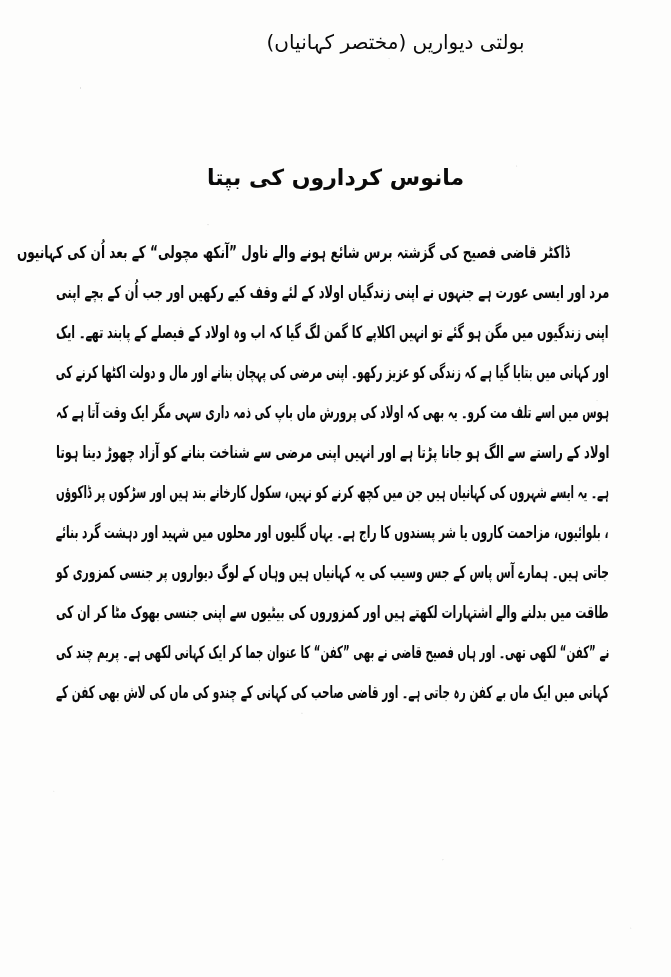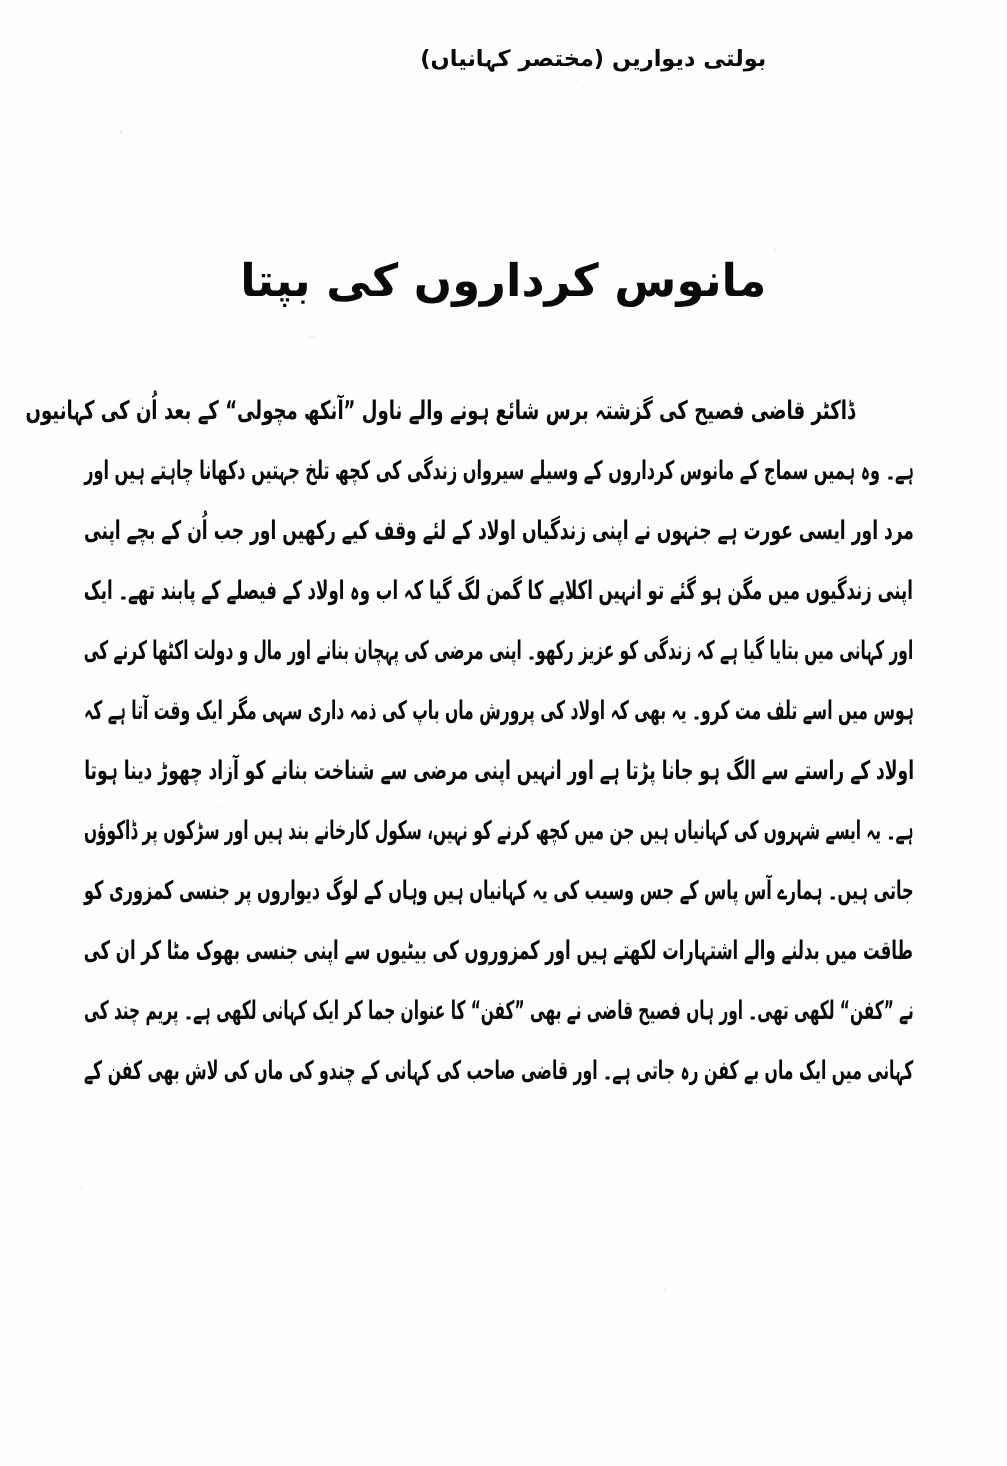--- a/index.html
+++ b/index.html
@@ -43,58 +43,58 @@
   }
 
   
   .running-header {
     position: absolute;
     top: 30px;
     left: 0;
     right: 0;
     text-align: center;
     padding-left: 120px;       
-    font-size: 15px;
-    font-weight: 700;
+    font-size: 20px;
+    font-weight: 400;
     letter-spacing: .2px;
     line-height: 1.2;
     white-space: nowrap;
   }
 
   
   .title-block {
     position: absolute;
     top: 148px;
     left: 0;
     right: 0;
     text-align: center;
   }
 
   .article-title {
     display: inline-block;
-    font-size: 30px;
+    font-size: 22px;
     font-weight: 700;
     line-height: 1.35;
     letter-spacing: .5px;
   }
 
   
   .body-block {
     position: absolute;
     top: 243px;
     right: 62px;
     left: 56px;
   }
 
   .body-line {
     font-size: 17.2px;
     line-height: 1.05;
     height: 40px;
     display: flex;
-    align-items: flex-end;
+    align-items: flex-start;
     justify-content: space-between;
     white-space: nowrap;
     overflow: visible;
     letter-spacing: 0;
     font-weight: 600;
   }
 
   
   .body-line > span {
     display: inline-block;
@@ -125,41 +125,41 @@
 
   <div class="title-block">
     <h1 class="article-title">مانوس کرداروں کی بپتا</h1>
   </div>
 
   <div class="body-block">
     <div class="body-line indent-first">
         <span style="white-space: nowrap; text-align-last: auto; display: inline-block; width: auto; transform: scaleX(0.7027);">ڈاکٹر قاضی فصیح کی گزشتہ برس شائع ہونے والے ناول ”آنکھ مچولی“ کے بعد اُن کی کہانیوں</span>
       </div>
     <div class="body-line">
-        <span style="white-space: nowrap; text-align-last: auto; display: inline-block; width: auto; transform: scaleX(0.6234);">ہے۔ وہ ہمیں سماج کے مانوس کرداروں کے وسیلے سیرواں زندگی کی کچھ تلخ جہتیں دکھانا چاہتے ہیں اور</span>
-      </div>
-    <div class="body-line">
         <span style="white-space: nowrap; text-align-last: auto; display: inline-block; width: auto; transform: scaleX(0.6631);">مرد اور ایسی عورت ہے جنہوں نے اپنی زندگیاں اولاد کے لئے وقف کیے رکھیں اور جب اُن کے بچے اپنی</span>
       </div>
     <div class="body-line">
         <span style="white-space: nowrap; text-align-last: auto; display: inline-block; width: auto; transform: scaleX(0.6415);">اپنی زندگیوں میں مگن ہو گئے تو انہیں اکلاپے کا گمن لگ گیا کہ اب وہ اولاد کے فیصلے کے پابند تھے۔ ایک</span>
       </div>
     <div class="body-line">
         <span style="white-space: nowrap; text-align-last: auto; display: inline-block; width: auto; transform: scaleX(0.5953);">اور کہانی میں بتایا گیا ہے کہ زندگی کو عزیز رکھو۔ اپنی مرضی کی پہچان بنانے اور مال و دولت اکٹھا کرنے کی</span>
       </div>
     <div class="body-line">
         <span style="white-space: nowrap; text-align-last: auto; display: inline-block; width: auto; transform: scaleX(0.6044);">ہوس میں اسے تلف مت کرو۔ یہ بھی کہ اولاد کی پرورش ماں باپ کی ذمہ داری سہی مگر ایک وقت آتا ہے کہ</span>
       </div>
     <div class="body-line">
         <span style="white-space: nowrap; text-align-last: auto; display: inline-block; width: auto; transform: scaleX(0.6639);">اولاد کے راستے سے الگ ہو جانا پڑتا ہے اور انہیں اپنی مرضی سے شناخت بنانے کو آزاد چھوڑ دینا ہوتا</span>
       </div>
     <div class="body-line">
         <span style="white-space: nowrap; text-align-last: auto; display: inline-block; width: auto; transform: scaleX(0.5953);">ہے۔ یہ ایسے شہروں کی کہانیاں ہیں جن میں کچھ کرنے کو نہیں، سکول کارخانے بند ہیں اور سڑکوں پر ڈاکوؤں</span>
       </div>
     <div class="body-line">
+        <span style="white-space: nowrap; text-align-last: auto; display: inline-block; width: auto; transform: scaleX(0.62);">، بلوائیوں، مزاحمت کاروں یا شر پسندوں کا راج ہے۔ یہاں گلیوں اور محلوں میں شہید اور دہشت گرد بنائے</span>
+      </div>
+    <div class="body-line">
         <span style="white-space: nowrap; text-align-last: auto; display: inline-block; width: auto; transform: scaleX(0.6249);">جاتی ہیں۔ ہمارے آس پاس کے جس وسیب کی یہ کہانیاں ہیں وہاں کے لوگ دیواروں پر جنسی کمزوری کو</span>
       </div>
     <div class="body-line">
         <span style="white-space: nowrap; text-align-last: auto; display: inline-block; width: auto; transform: scaleX(0.6393);">طاقت میں بدلنے والے اشتہارات لکھتے ہیں اور کمزوروں کی بیٹیوں سے اپنی جنسی بھوک مٹا کر ان کی</span>
       </div>
     <div class="body-line">
         <span style="white-space: nowrap; text-align-last: auto; display: inline-block; width: auto; transform: scaleX(0.5953);">نے ”کفن“ لکھی تھی۔ اور ہاں فصیح قاضی نے بھی ”کفن“ کا عنوان جما کر ایک کہانی لکھی ہے۔ پریم چند کی</span>
       </div>
     <div class="body-line flush">
         <span style="white-space: nowrap; text-align-last: auto; display: inline-block; width: auto; transform: scaleX(0.6077);">کہانی میں ایک ماں بے کفن رہ جاتی ہے۔ اور قاضی صاحب کی کہانی کے چندو کی ماں کی لاش بھی کفن کے</span>

